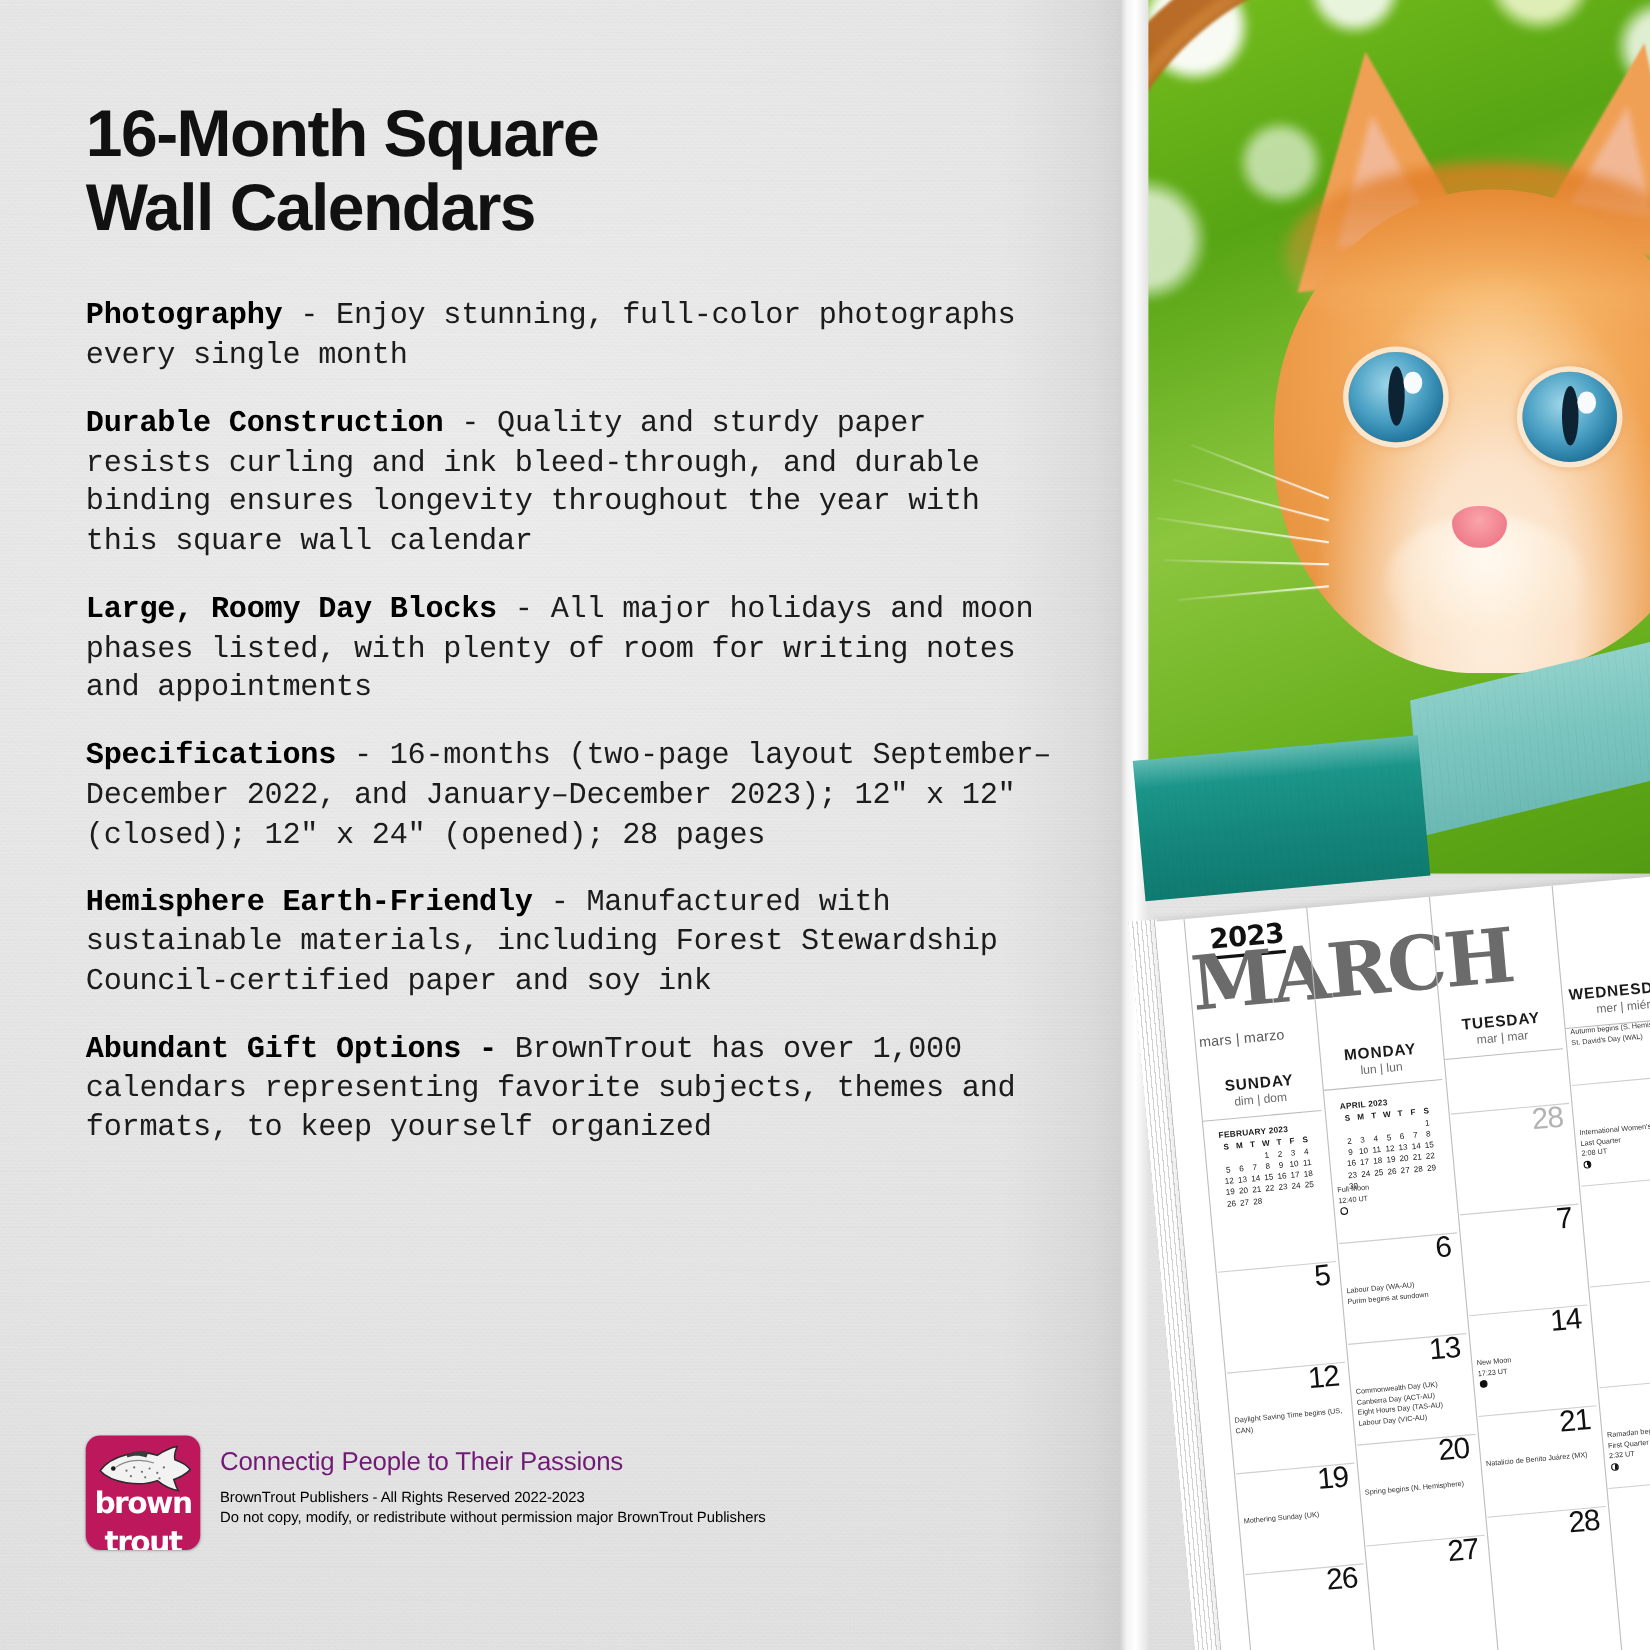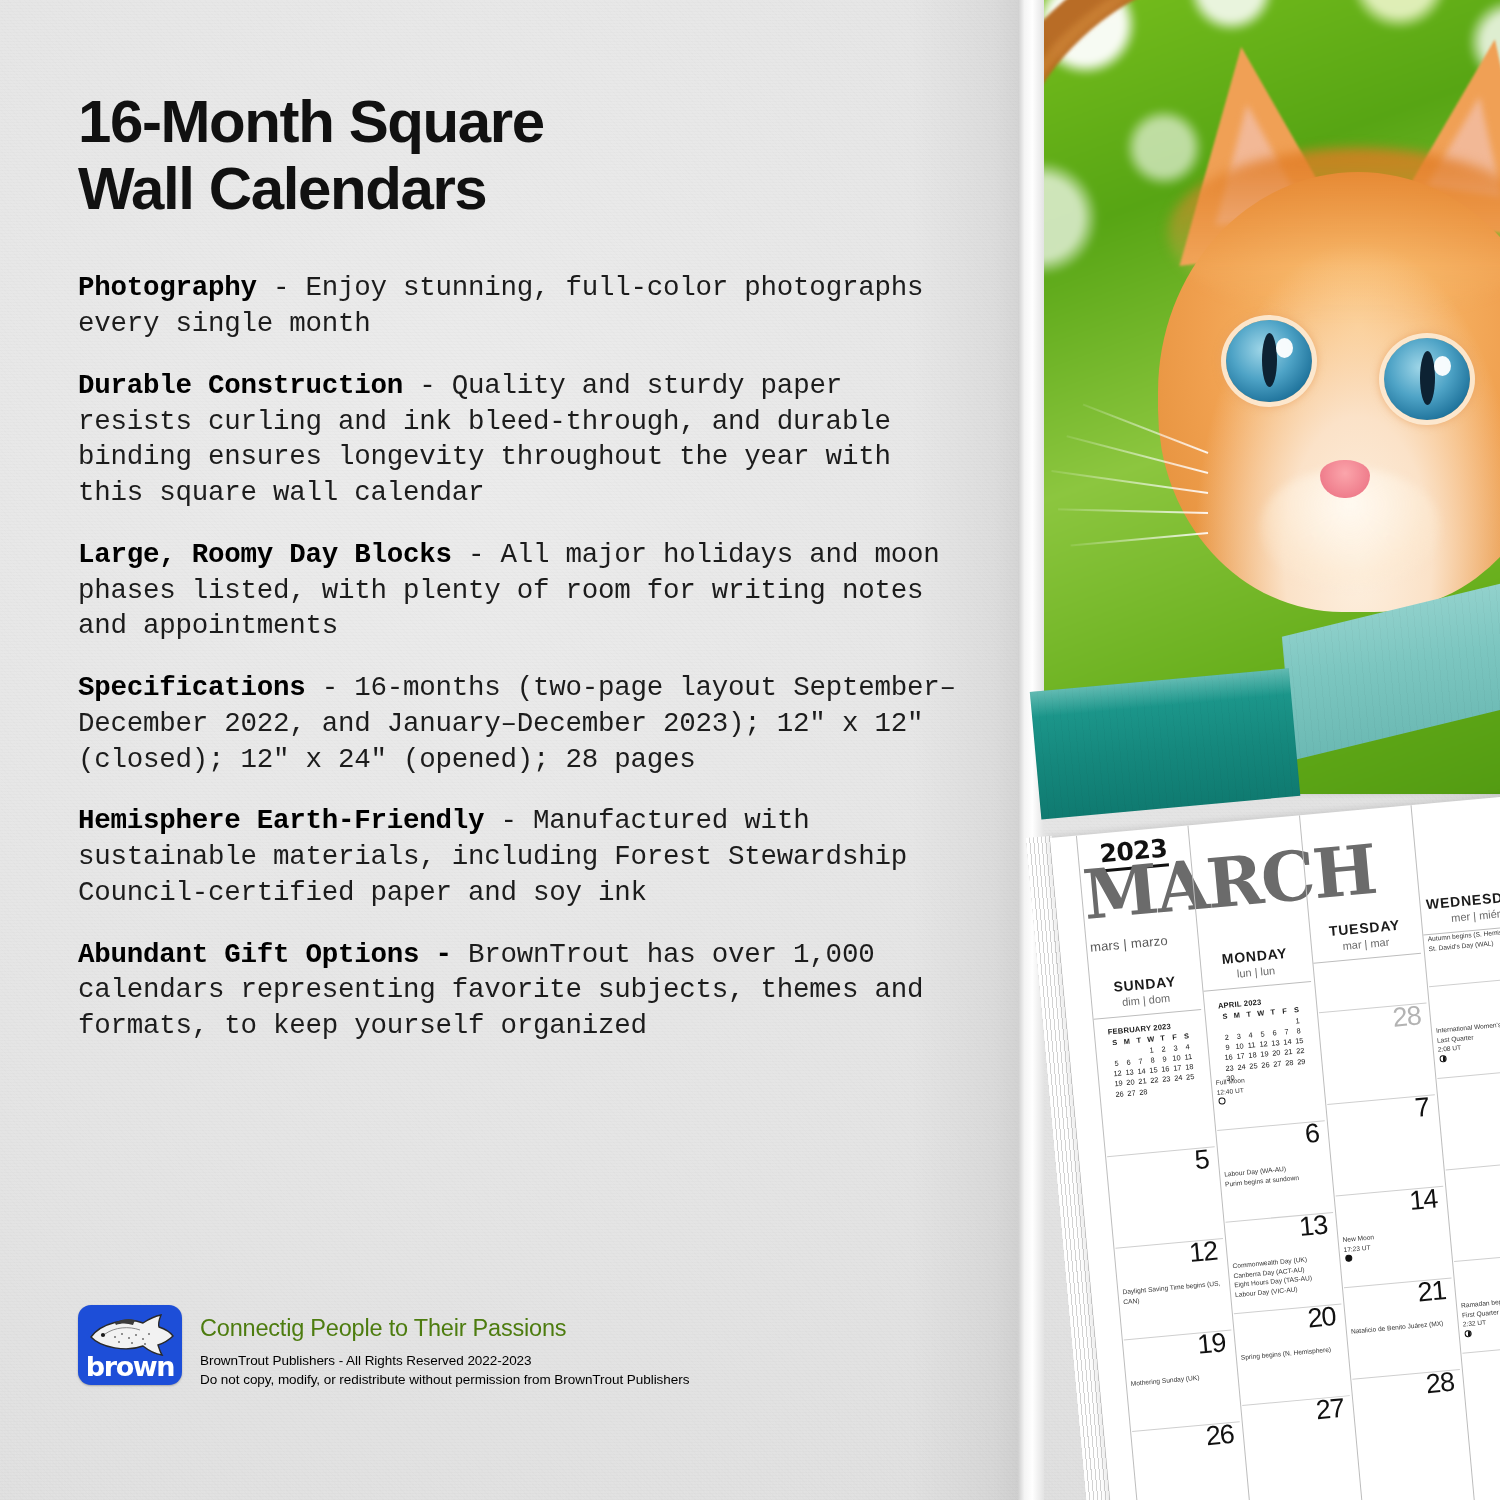--- a/index.html
+++ b/index.html
@@ -46,42 +46,42 @@
     margin-bottom:26px; letter-spacing:-0.25px;font-family:Liberation Mono, monospace;
   }
   .feature b { font-weight:700; color:#000; }
 
   
   #footer {
     position:absolute; left:0; top:1305px;
     display:flex; align-items:flex-start; gap:18px;
   }
   #logo {
-    width:104px; height:80px; flex:none;
-    background:#1d4ed8; border-radius:13px;
+    width:104px; height:104px; flex:none;
+    background:#be185d; border-radius:13px;
     position:relative; overflow:hidden;
     box-shadow:0 1px 2px rgba(0,0,0,.25);
   }
   #logo svg { position:absolute; left:7px; top:6px; }
   .logo-word {
     position:absolute; left:0; width:100%;
     color:#fff; font-weight:700; text-align:center;
     letter-spacing:-1.4px; line-height:1;
     font-family:"DejaVu Sans", sans-serif;
   }
   #logo-brown { top:48px; font-size:27px; }
   #logo-trout { top:84px; font-size:27px; }
 
   #footer-text { padding-top:3px; }
   #pub-name {
     font-size:37px; font-weight:700; color:#121212;
     letter-spacing:-0.9px; line-height:1.05;
   }
   #tagline {
-    font-size:23.5px; color:#4d7c0f; margin-top:7px; letter-spacing:-0.2px;
+    font-size:23.5px; color:#701a75; margin-top:7px; letter-spacing:-0.2px;
   }
   .fineprint {
     font-size:13.5px; color:#000000; margin-top:9px; line-height:1.42;
     letter-spacing:-0.05px;
   }
   .fineprint.second { margin-top:0; }
 
   
   #product {
     position:absolute; right:0; top:0; width:490px; height:1500px;
@@ -337,21 +337,21 @@
             <circle cx="47" cy="32" r="1"></circle>
           <circle cx="60" cy="33" r="1"></circle>
         </g>
       </svg>
       <div class="logo-word" id="logo-brown">brown</div>
       <div class="logo-word" id="logo-trout">trout</div>
     </div>
     <div id="footer-text">
       <div id="tagline">Connectig People to Their Passions</div>
       <div class="fineprint">BrownTrout Publishers - All Rights Reserved 2022-2023</div>
-      <div class="fineprint second">Do not copy, modify, or redistribute without permission from BrownTrout Publishers</div>
+      <div class="fineprint second">Do not copy, modify, or redistribute without permission major BrownTrout Publishers</div>
     </div>
   </div>
 </div>
 
 <div id="product">
   <div id="spine"></div>
 
   <div id="photo">
     <div id="photo-bg"></div>
     <div id="handle"></div>

